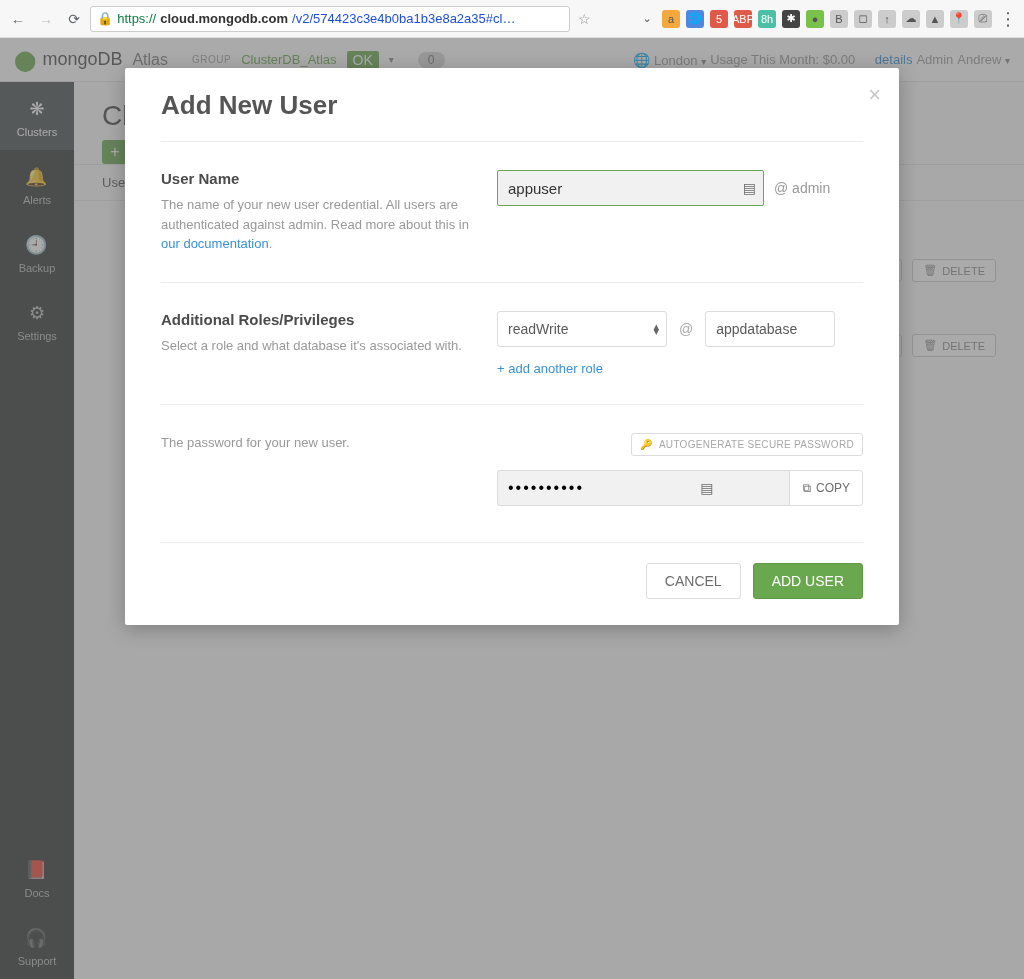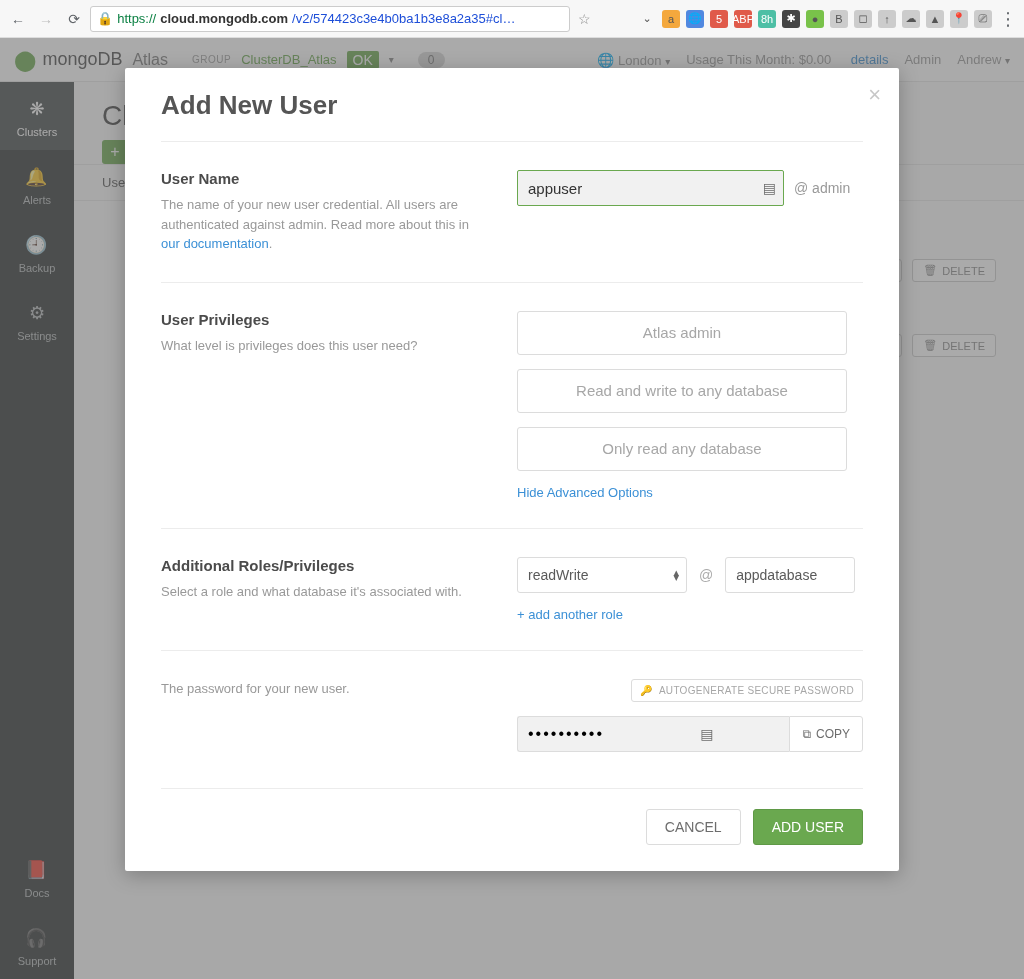--- a/index.html
+++ b/index.html
@@ -65,21 +65,21 @@
   color: #444;
 }
 .logo { display:flex; align-items:center; gap:6px; font-size:18px; color:#4a4a4a; }
 .leaf { color:#6aa84f; font-size:20px; }
 .logo-sub { font-size:16px; color:#7d7d7d; font-weight:300; margin-left:4px;}
 .header-label { text-transform:uppercase; font-size:10px; color:#a0a0a0; letter-spacing:0.5px; margin-left:14px;}
 .header-link { color:#6aa84f; }
 .status-pill { background:#6aa84f; color:#fff; font-size:14px; padding:1px 6px; border-radius:2px; }
 .caret-down { font-size:10px; color:#888; }
 .count-pill { background:#d8d8d8; color:#777; border-radius:10px; padding:1px 10px; font-size:12px; margin-left:14px; }
-.header-right { margin-left:auto; display:flex; gap:16px; align-items:flex-start; color:#999; font-size:13px;}
+.header-right { margin-left:auto; display:flex; gap:4px; align-items:flex-start; color:#999; font-size:13px;}
 .header-right a { color:#3b90d6; text-decoration:none;margin-left:16px; }
 .globe { font-size:14px; }
 
 
 .sidebar {
   position:absolute;
   left:0; top:82px; bottom:0;
   width:74px;
   background:#303434;
   display:flex; flex-direction:column;
@@ -138,21 +138,21 @@
   color:#555;
   padding-bottom:20px;
 }
 .modal hr {
   border:none; border-top:1px solid #ececec;
 }
 .form-section {
   display:flex;
   padding: 28px 0;
   border-bottom:1px solid #ececec;
-  gap: 36px;
+  gap: 16px;
   justify-content: flex-end;
 }
 .form-section.last { border-bottom:none; }
 .section-left { width: 320px; flex-shrink:0; }
 .section-left h4 { font-size:15px; font-weight:600; color:#4b4b4b; margin-bottom:8px; }
 .section-left p { font-size:13px; color:#999; line-height:1.5; }
 .section-left a { color:#3b90d6; text-decoration:none; }
 .section-right { flex:1; display:flex; flex-direction:column; gap:14px; }
 
 .text-input {
@@ -369,32 +369,20 @@
         <div class="input-row">
           <div class="input-icon">
             <input class="text-input" value="appuser" style="">
             <span class="end-ico">▤</span>
           </div>
           <span class="at-text">@ admin</span>
         </div>
       </div>
     </div>
 
-    <div class="form-section">
-      <div class="section-left">
-        <h4>User Privileges</h4>
-        <p>What level is privileges does this user need?</p>
-      </div>
-      <div class="section-right">
-        <div class="priv-btn">Atlas admin</div>
-        <div class="priv-btn">Read and write to any database</div>
-        <div class="priv-btn">Only read any database</div>
-        <span class="link-blue">Hide Advanced Options</span>
-      </div>
-    </div>
 
     <div class="form-section">
       <div class="section-left">
         <h4>Additional Roles/Privileges</h4>
         <p>Select a role and what database it's associated with.</p>
       </div>
       <div class="section-right">
         <div class="role-row">
           <div class="select-wrap">
             <select>

